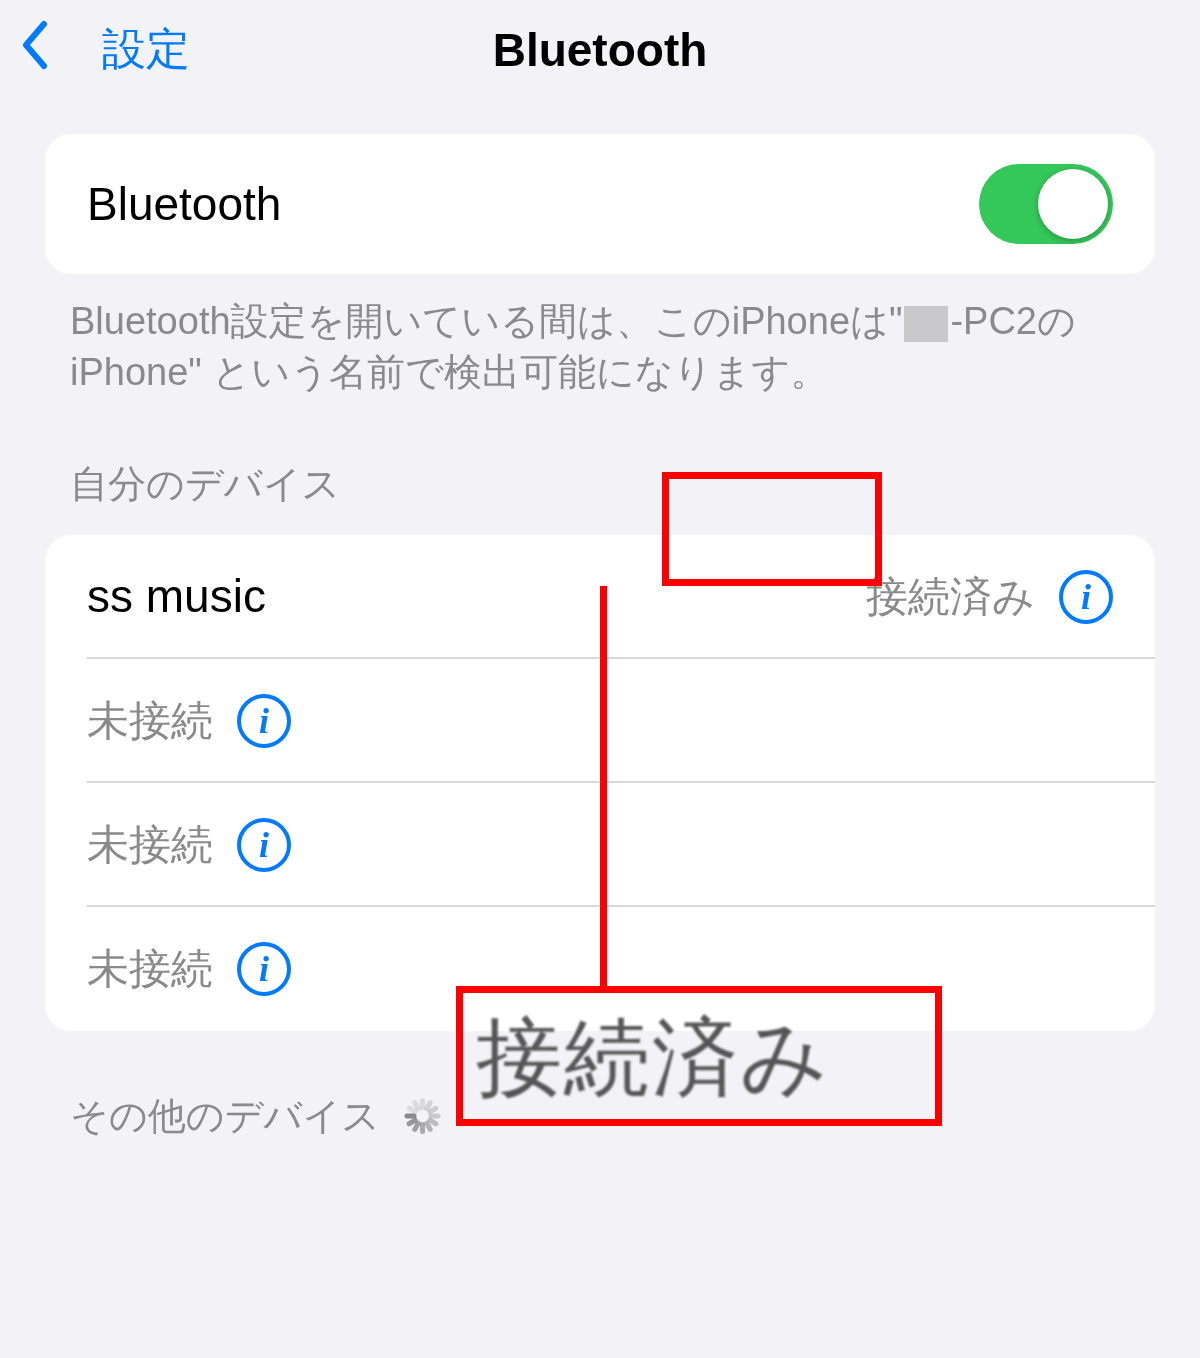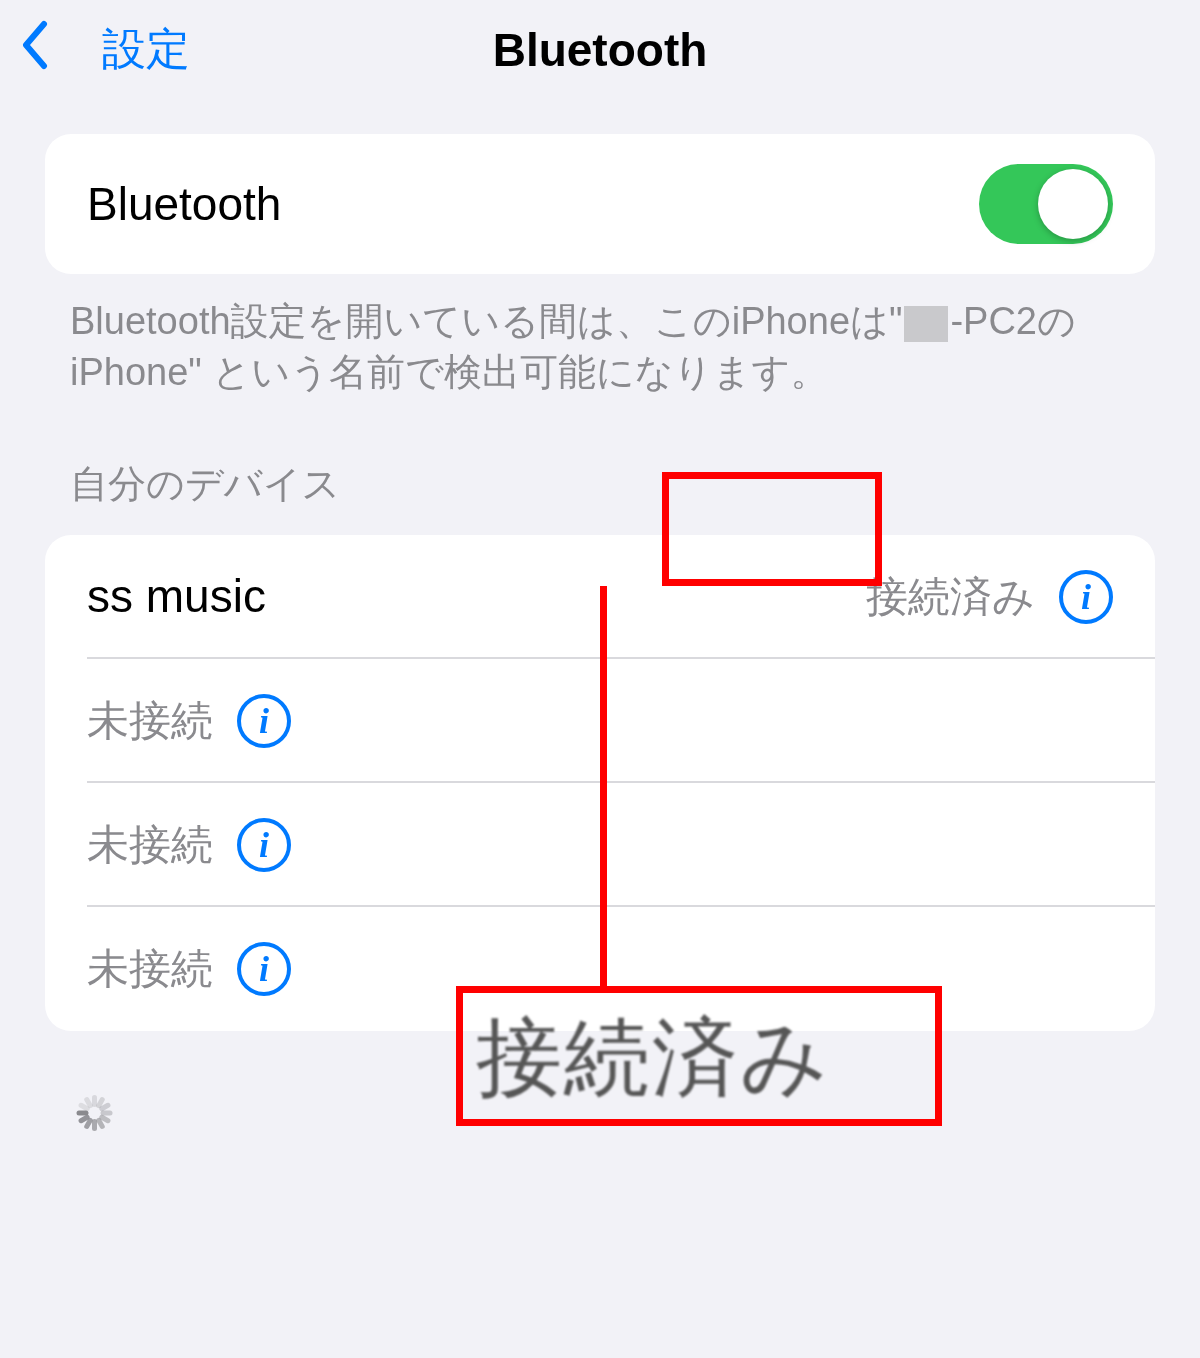--- a/index.html
+++ b/index.html
@@ -234,20 +234,21 @@
     <div class="device-right">
       <span class="device-status">未接続</span>
       <div class="info-icon"></div>
     </div>
   </div>
 </div>
 
 <div class="anno-label">接続済み</div>
 
 <div class="other-section">
+  <span class="section-header other" style="margin:0">その他のデバイス</span>
   <div class="spinner">
     <span style="transform:rotate(0deg);opacity:.25"></span>
     <span style="transform:rotate(30deg);opacity:.3"></span>
     <span style="transform:rotate(60deg);opacity:.35"></span>
     <span style="transform:rotate(90deg);opacity:.4"></span>
     <span style="transform:rotate(120deg);opacity:.5"></span>
     <span style="transform:rotate(150deg);opacity:.6"></span>
     <span style="transform:rotate(180deg);opacity:.7"></span>
     <span style="transform:rotate(210deg);opacity:.8"></span>
     <span style="transform:rotate(240deg);opacity:.9"></span>

